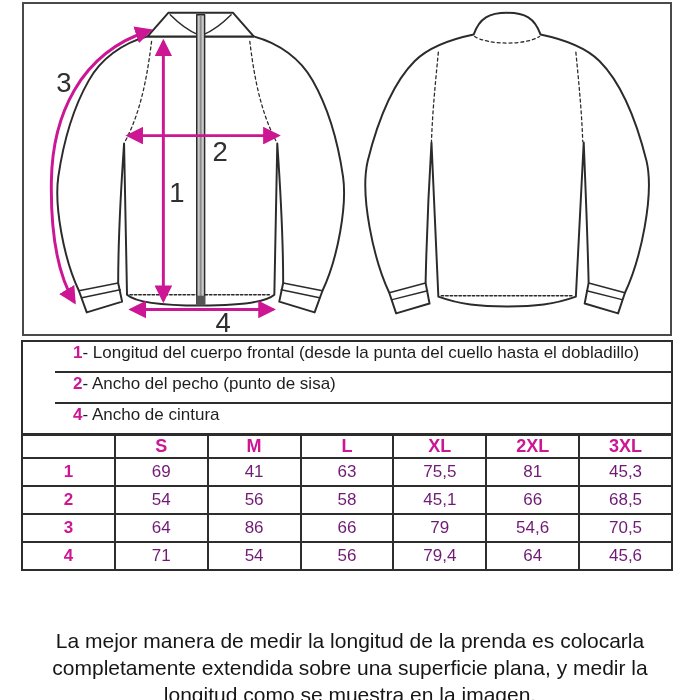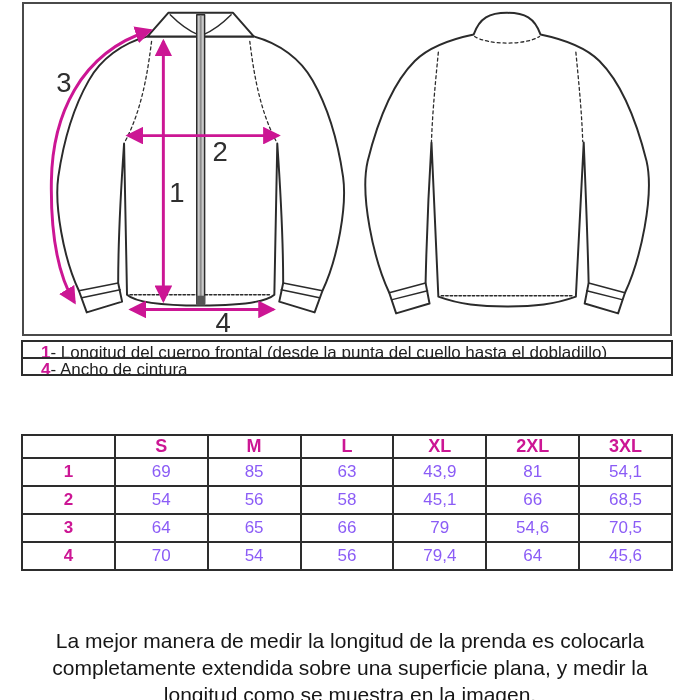--- a/index.html
+++ b/index.html
@@ -10,34 +10,34 @@
   .diagram-box{
     position:absolute;left:22px;top:2px;width:650px;height:334px;
     border:2px solid #4a4a4a;box-sizing:border-box;background:#fff;
   }
   .diagram-box svg{display:block;}
   .legend{
     position:absolute;left:21px;top:340px;width:652px;box-sizing:border-box;
     border:2px solid #2d2d2d;background:#fff;
   }
   .legend-row{
-    height:15px;line-height:21px;padding-left:18px;font-size:17px;
-    white-space:nowrap;overflow:hidden;color:#1e1e1e;
+    height:29px;line-height:21px;padding-left:18px;font-size:17px;
+    white-space:nowrap;overflow:hidden;color:#1e1e1e;margin-left:32px;
   }
   .legend-row + .legend-row{border-top:2px solid #2d2d2d;}
   .legend-num{color:#cc1694;font-weight:bold;}
   .size-table{
     position:absolute;left:21px;top:434px;width:652px;
     border-collapse:collapse;table-layout:fixed;background:#fff;
   }
   .size-table th,.size-table td{
     border:2px solid #2d2d2d;text-align:center;vertical-align:middle;padding:0;
   }
   .size-table th{height:20px;font-size:18px;font-weight:bold;color:#cc1694;}
-  .size-table td{height:26px;font-size:17px;color:#8b5cf6;}
+  .size-table td{height:26px;font-size:17px;color:#701a75;}
   .size-table td.row-label{color:#cc1694;font-weight:bold;}
   .footer-note{
     position:absolute;left:28px;top:627px;width:644px;text-align:center;
     font-size:21px;line-height:27px;color:#161616;
   }
   .measure-label{font-family:"Liberation Sans",sans-serif;font-size:28px;fill:#2f2f2f;}
 </style>
 </head>
 <body>
 
@@ -91,67 +91,70 @@
       <path stroke-width="1.5" stroke-dasharray="2.5 2" d="M421,297 L555,297"></path>
     </g>
   </svg>
 </div>
 
 <div class="legend">
   <div class="legend-row">
     <span class="legend-num">1</span><span>- Longitud del cuerpo frontal (desde la punta del cuello hasta el dobladillo)</span>
   </div>
   <div class="legend-row">
+    <span class="legend-num">2</span><span>- Ancho del pecho (punto de sisa)</span>
+  </div>
+  <div class="legend-row">
     <span class="legend-num">4</span><span>- Ancho de cintura</span>
   </div>
 </div>
 
 <table class="size-table">
   <thead>
     <tr>
       <th></th>
       <th>S</th>
       <th>M</th>
       <th>L</th>
       <th>XL</th>
       <th>2XL</th>
       <th>3XL</th>
     </tr>
   </thead>
   <tbody>
     <tr>
       <td class="row-label">1</td>
       <td>69</td>
-      <td>85</td>
+      <td>41</td>
       <td>63</td>
-      <td>43,9</td>
+      <td>75,5</td>
       <td>81</td>
-      <td>54,1</td>
+      <td>45,3</td>
     </tr>
     <tr>
       <td class="row-label">2</td>
       <td>54</td>
       <td>56</td>
       <td>58</td>
       <td>45,1</td>
       <td>66</td>
       <td>68,5</td>
     </tr>
     <tr>
       <td class="row-label">3</td>
       <td>64</td>
-      <td>65</td>
+      <td>86</td>
       <td>66</td>
       <td>79</td>
       <td>54,6</td>
       <td>70,5</td>
     </tr>
     <tr>
       <td class="row-label">4</td>
-      <td>70</td>
+      <td>71</td>
       <td>54</td>
       <td>56</td>
       <td>79,4</td>
       <td>64</td>
       <td>45,6</td>
     </tr>
   </tbody>
 </table>
 
 <div class="footer-note">La mejor manera de medir la longitud de la prenda es colocarla completamente extendida sobre una superficie plana, y medir la longitud como se muestra en la imagen.</div>

